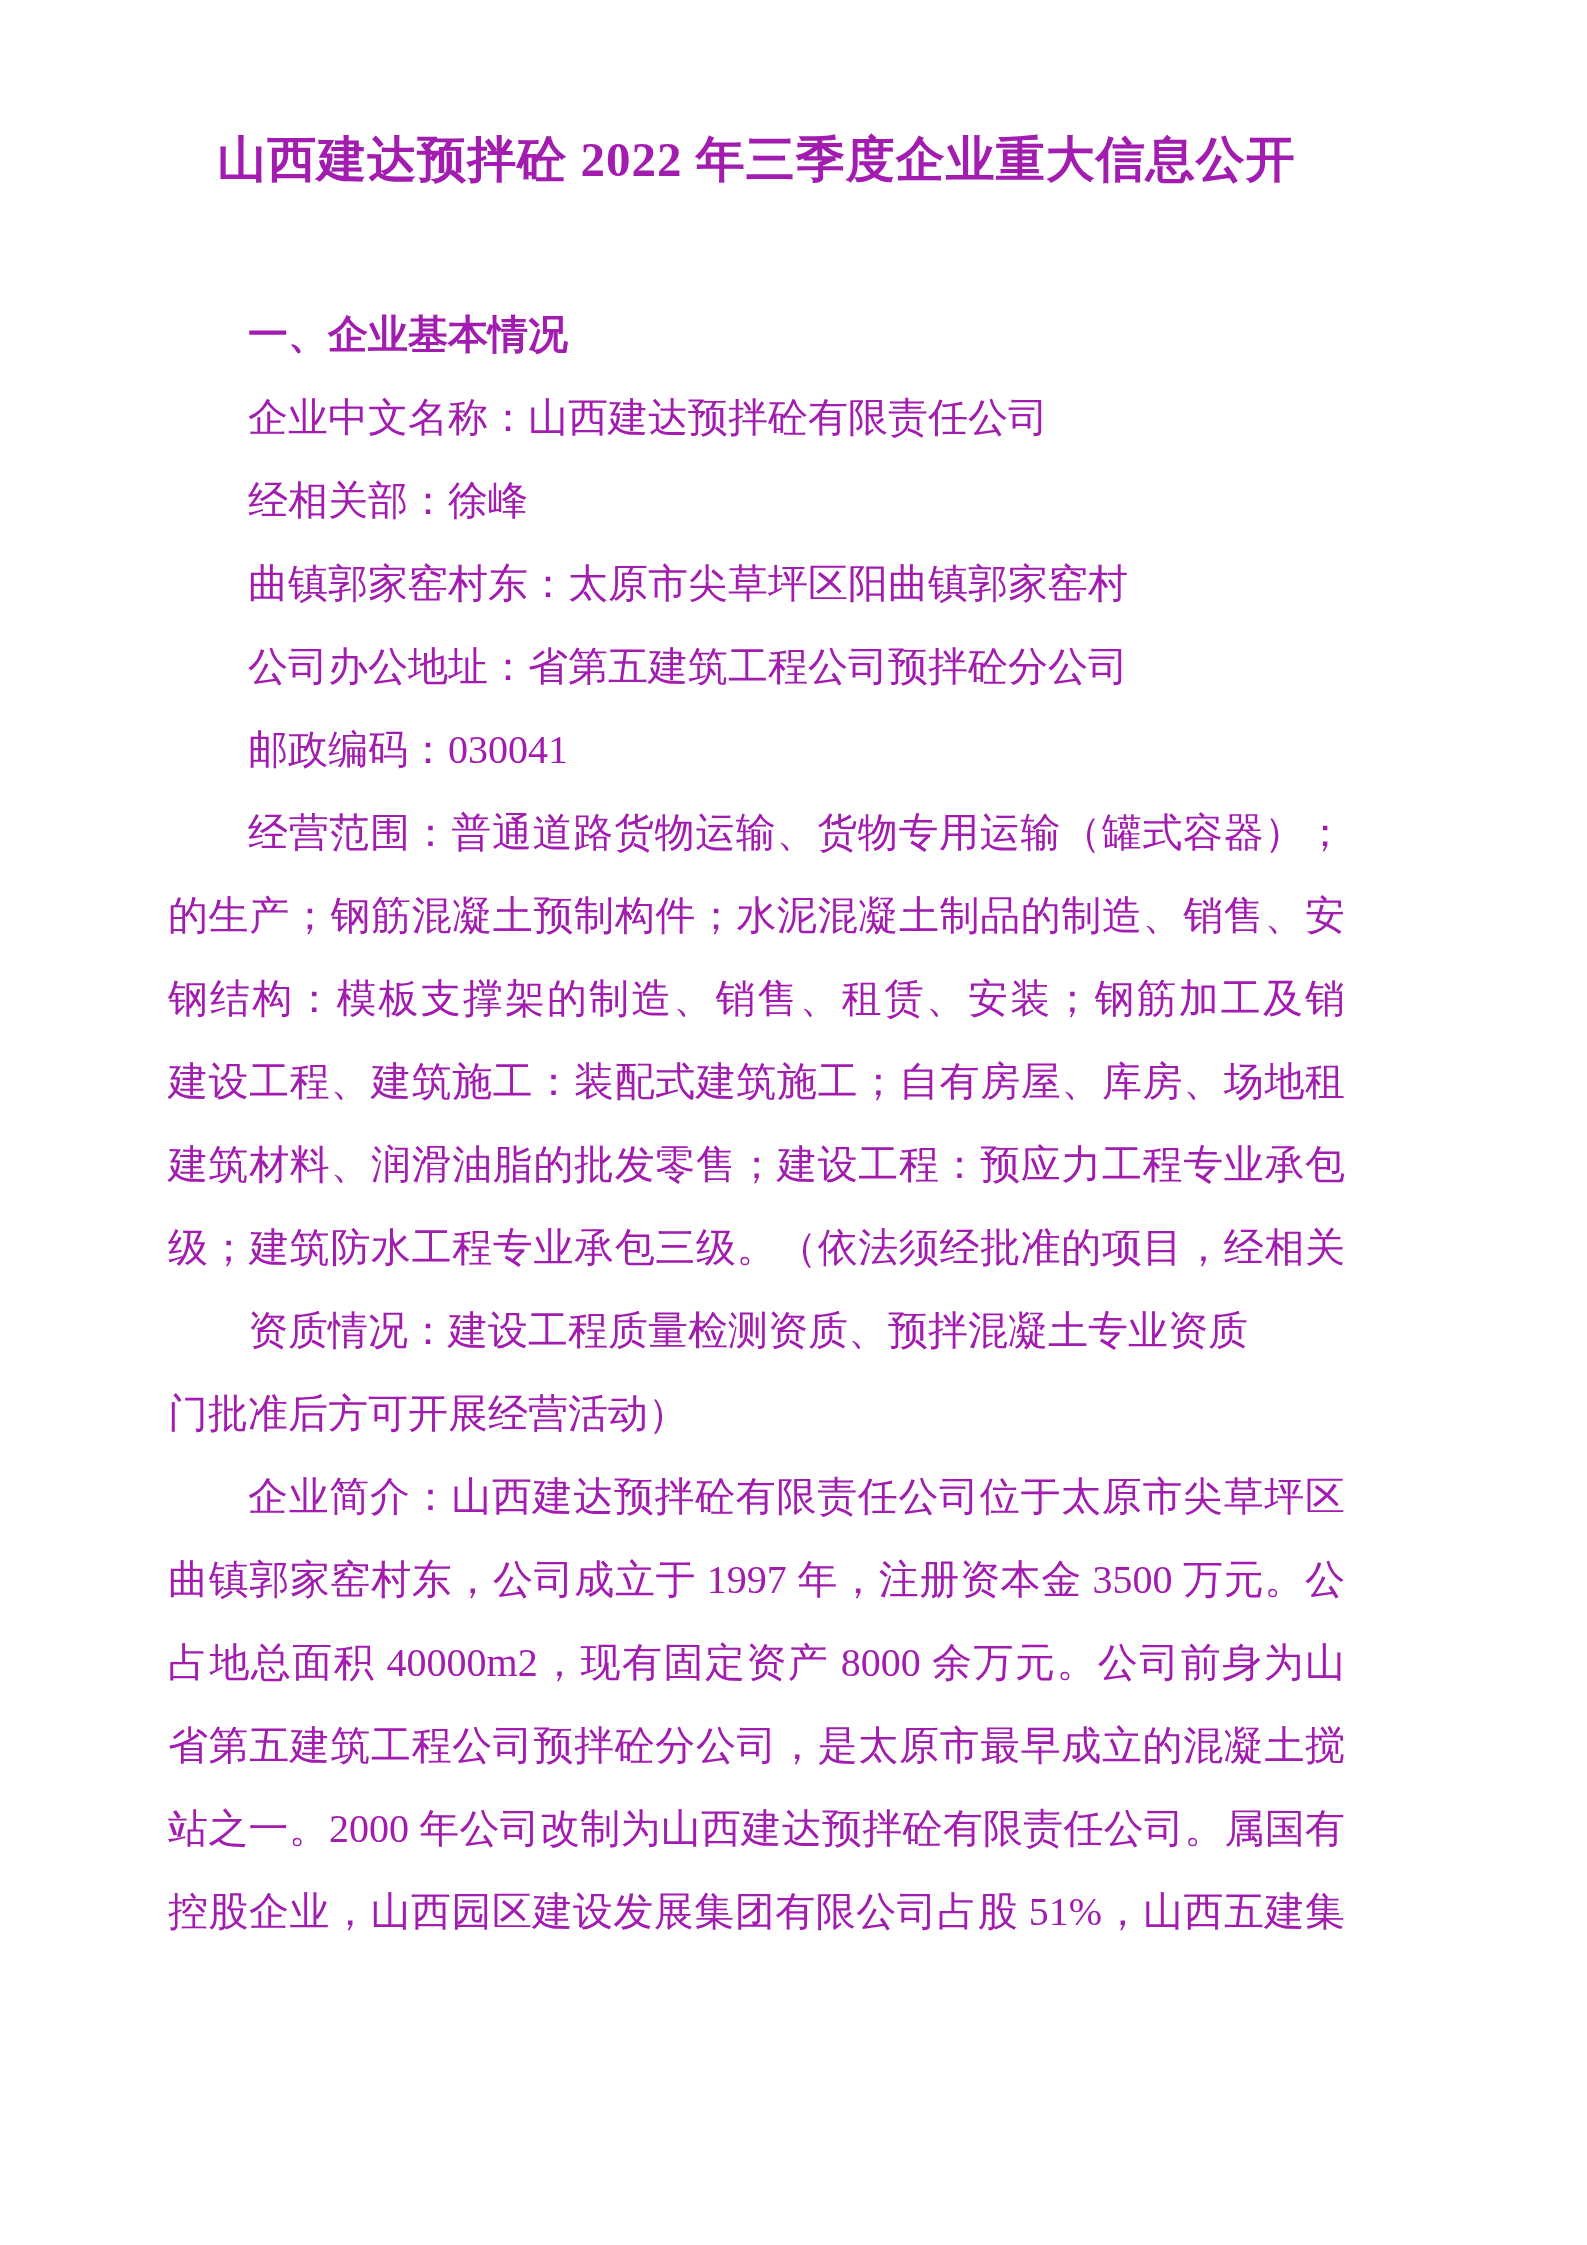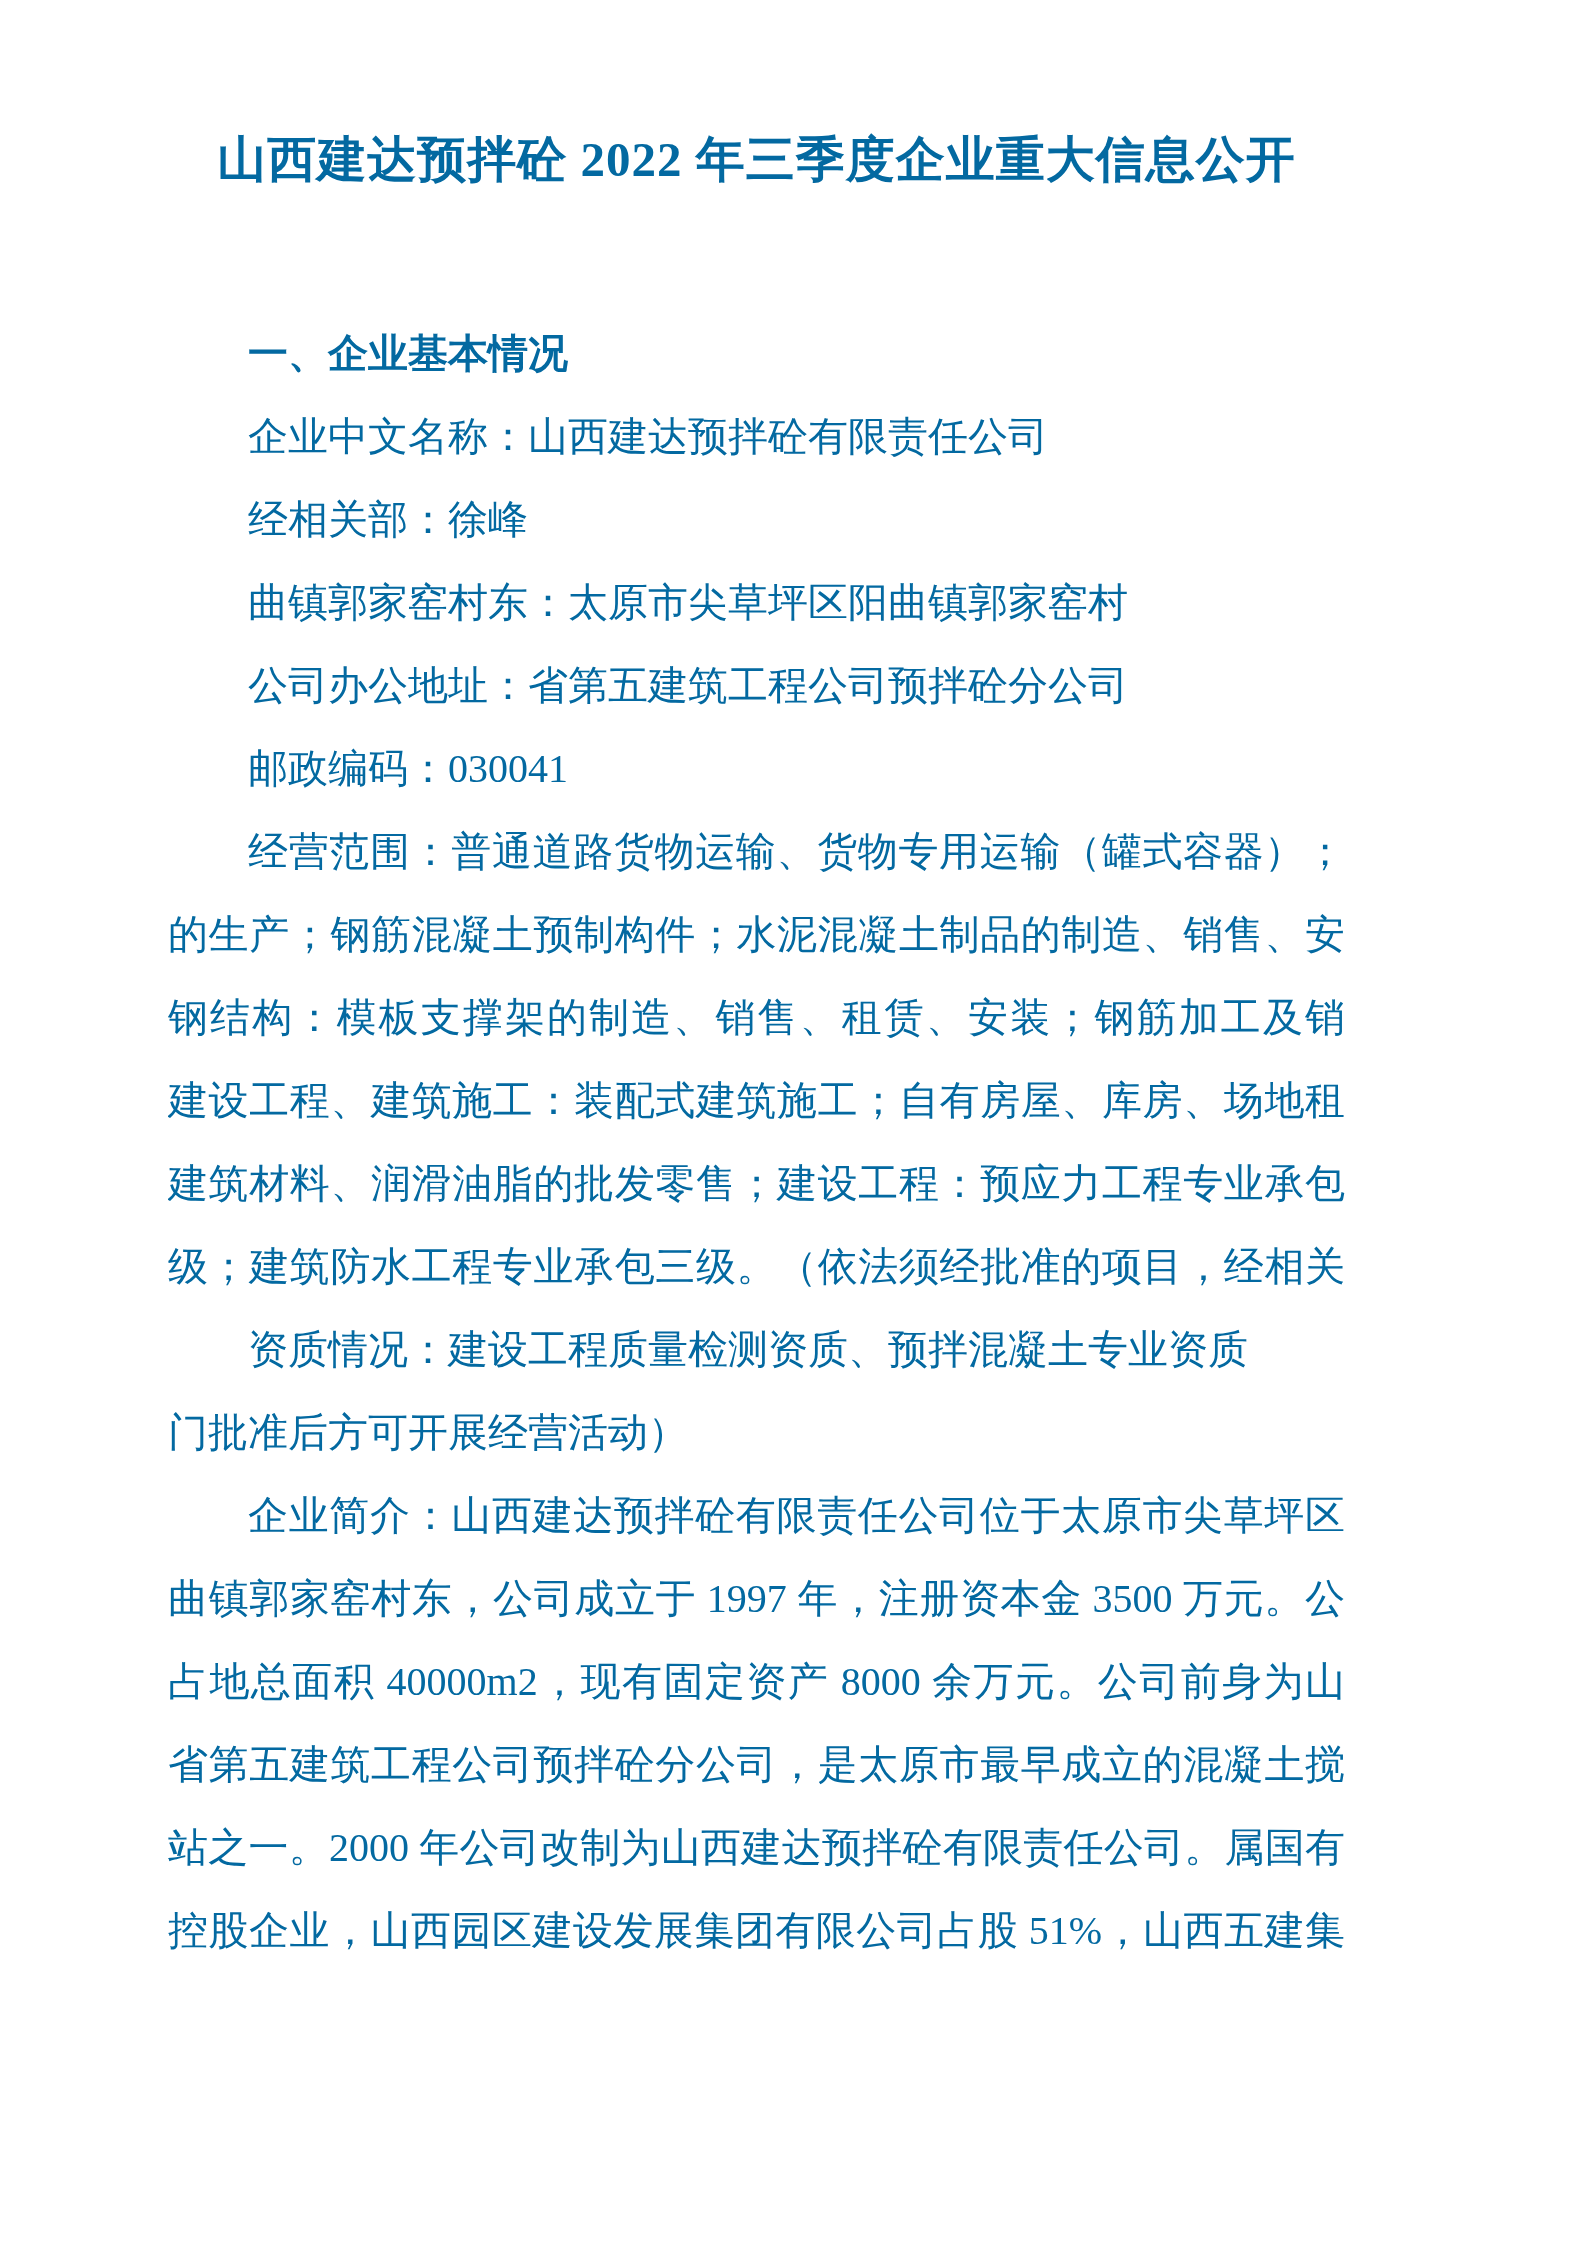--- a/index.html
+++ b/index.html
@@ -5,39 +5,39 @@
   html, body {
     margin: 0;
     padding: 0;
     background: #ffffff;
   }
   .page {
     position: relative;
     width: 1587px;
     height: 2245px;
     background: #ffffff;
-    color: #0369a1;
+    color: #a21caf;
     font-family: "Liberation Serif", "DejaVu Serif", serif;
     overflow: hidden;
   }
   .doc-title {
     position: absolute;
     top: 122px;
     left: 168px;
     width: 1177px;
     text-align: center;
     font-size: 49px;
     font-weight: bold;
     line-height: 76px;
     letter-spacing: 1px;
     white-space: nowrap;
   }
   .body-text {
     position: absolute;
-    top: 312px;
+    top: 293px;
     left: 168px;
     width: 1177px;
     font-size: 40px;
   }
   .line {
     height: 83px;
     line-height: 83px;
     overflow: hidden;
   }
   .indent {

